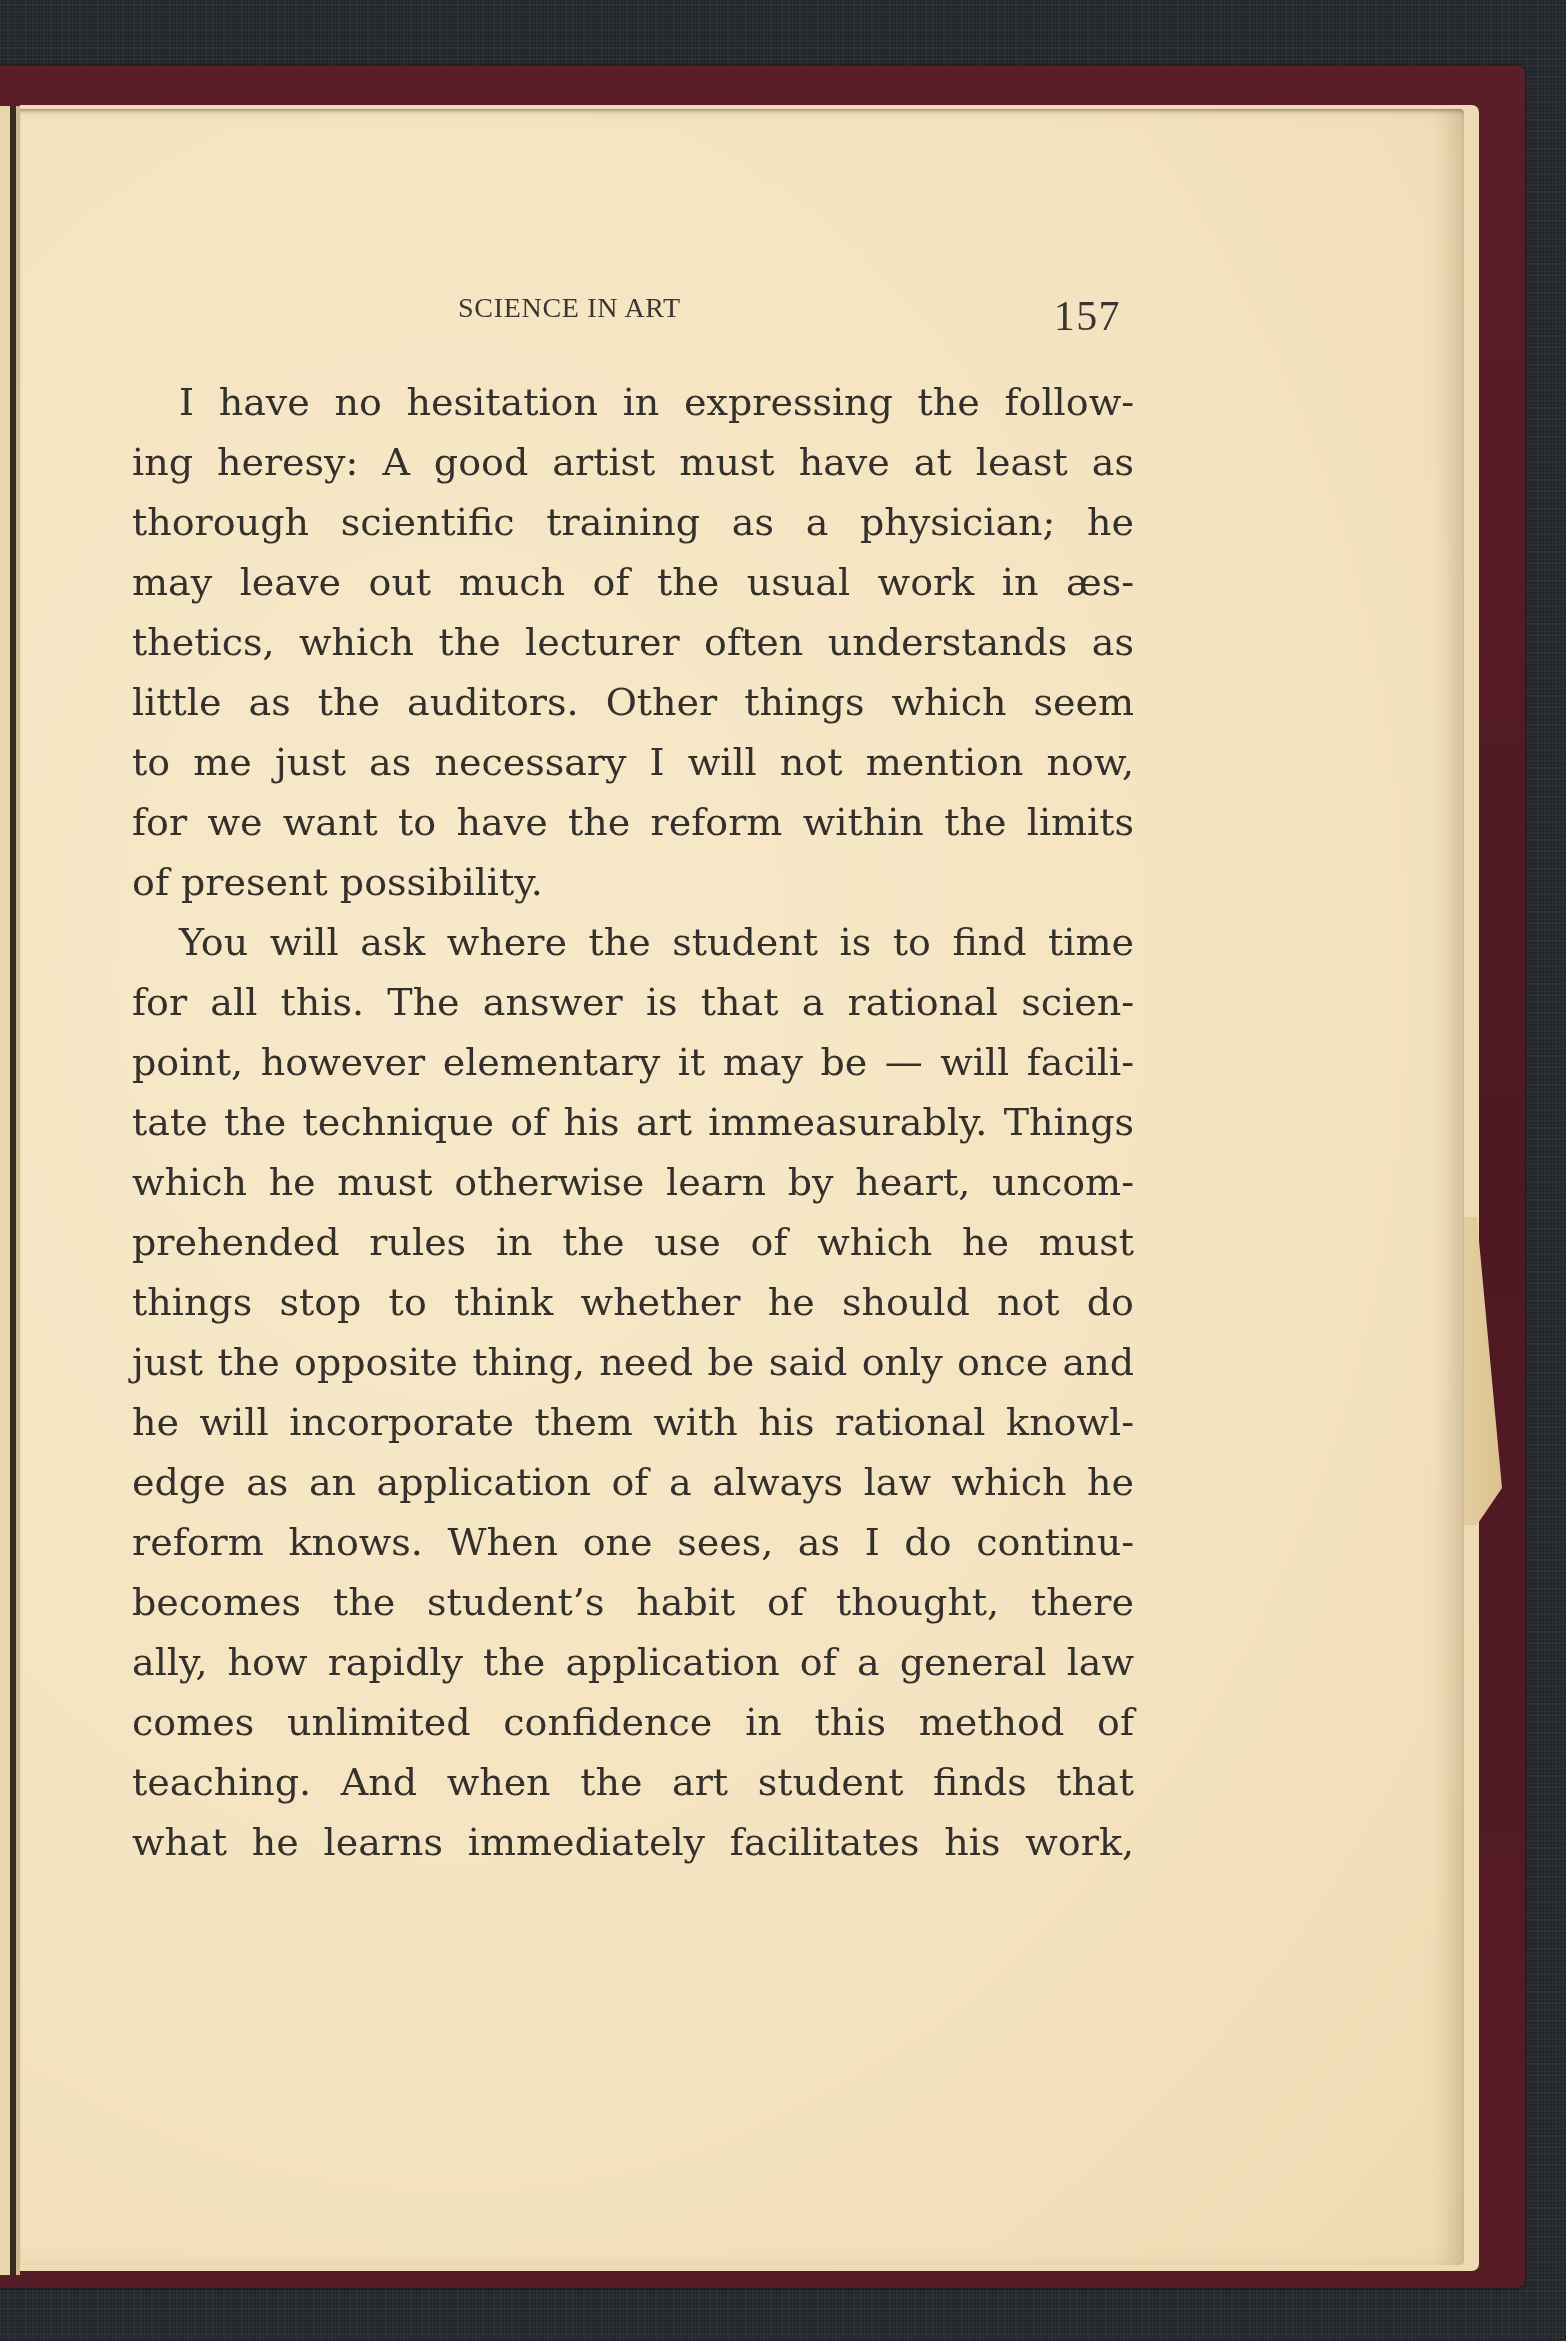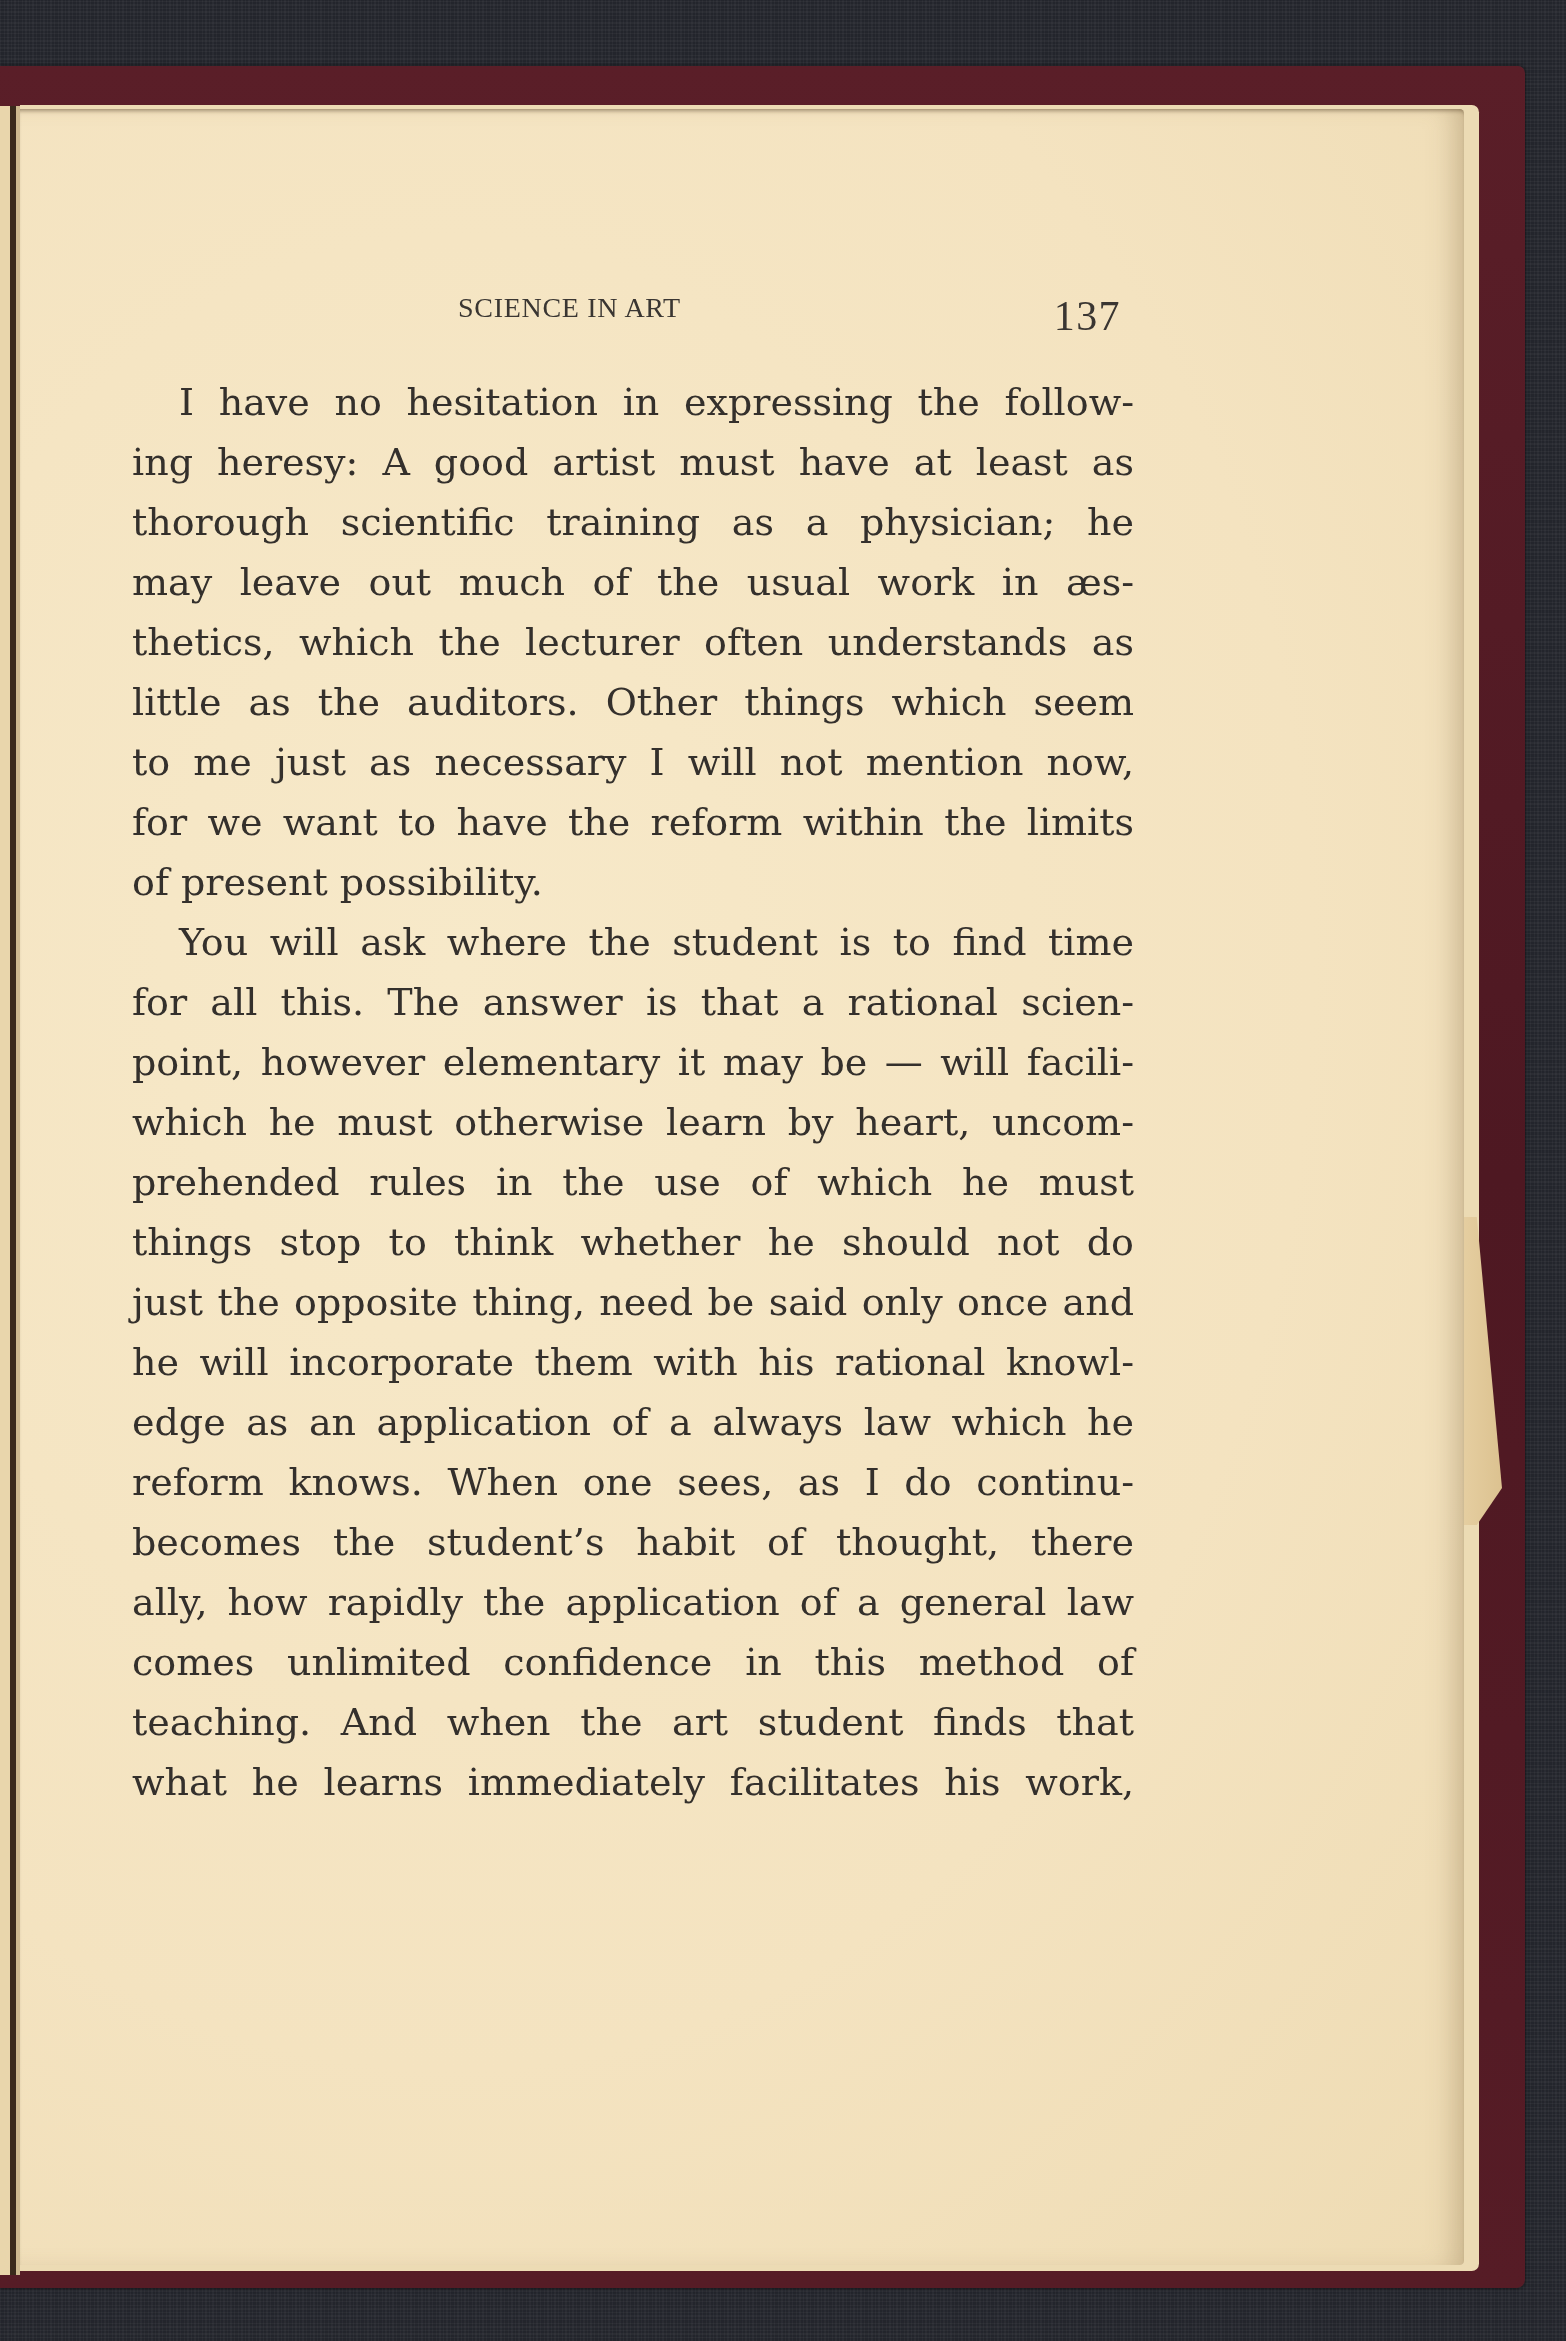--- a/index.html
+++ b/index.html
@@ -73,39 +73,40 @@
   <div class="cover-wear"></div>
 </div>
 <div class="gutter"></div>
 <div class="page-stack"></div>
 <div class="page-flap"></div>
 
 <div class="page"></div>
 
 <div class="header">
   <span class="running-head">SCIENCE IN ART</span>
-  <span class="page-number">137</span>
+  <span class="page-number">157</span>
 </div>
 
 <div class="body-text">
   <div>
     <div class="line indent">I have no hesitation in expressing the follow-</div>
     <div class="line">ing heresy: A good artist must have at least as</div>
     <div class="line">thorough scientific training as a physician; he</div>
     <div class="line">may leave out much of the usual work in æs-</div>
     <div class="line">thetics, which the lecturer often understands as</div>
     <div class="line">little as the auditors. Other things which seem</div>
     <div class="line">to me just as necessary I will not mention now,</div>
     <div class="line">for we want to have the reform within the limits</div>
     <div class="line last">of present possibility.</div>
   </div>
   <div>
     <div class="line indent">You will ask where the student is to find time</div>
     <div class="line">for all this. The answer is that a rational scien-</div>
     <div class="line">point, however elementary it may be — will facili-</div>
+    <div class="line">tate the technique of his art immeasurably. Things</div>
     <div class="line">which he must otherwise learn by heart, uncom-</div>
     <div class="line">prehended rules in the use of which he must</div>
     <div class="line">things stop to think whether he should not do</div>
     <div class="line">just the opposite thing, need be said only once and</div>
     <div class="line">he will incorporate them with his rational knowl-</div>
     <div class="line">edge as an application of a always law which he</div>
     <div class="line">reform knows. When one sees, as I do continu-</div>
     <div class="line">becomes the student’s habit of thought, there</div>
     <div class="line">ally, how rapidly the application of a general law</div>
     <div class="line">comes unlimited confidence in this method of</div>

